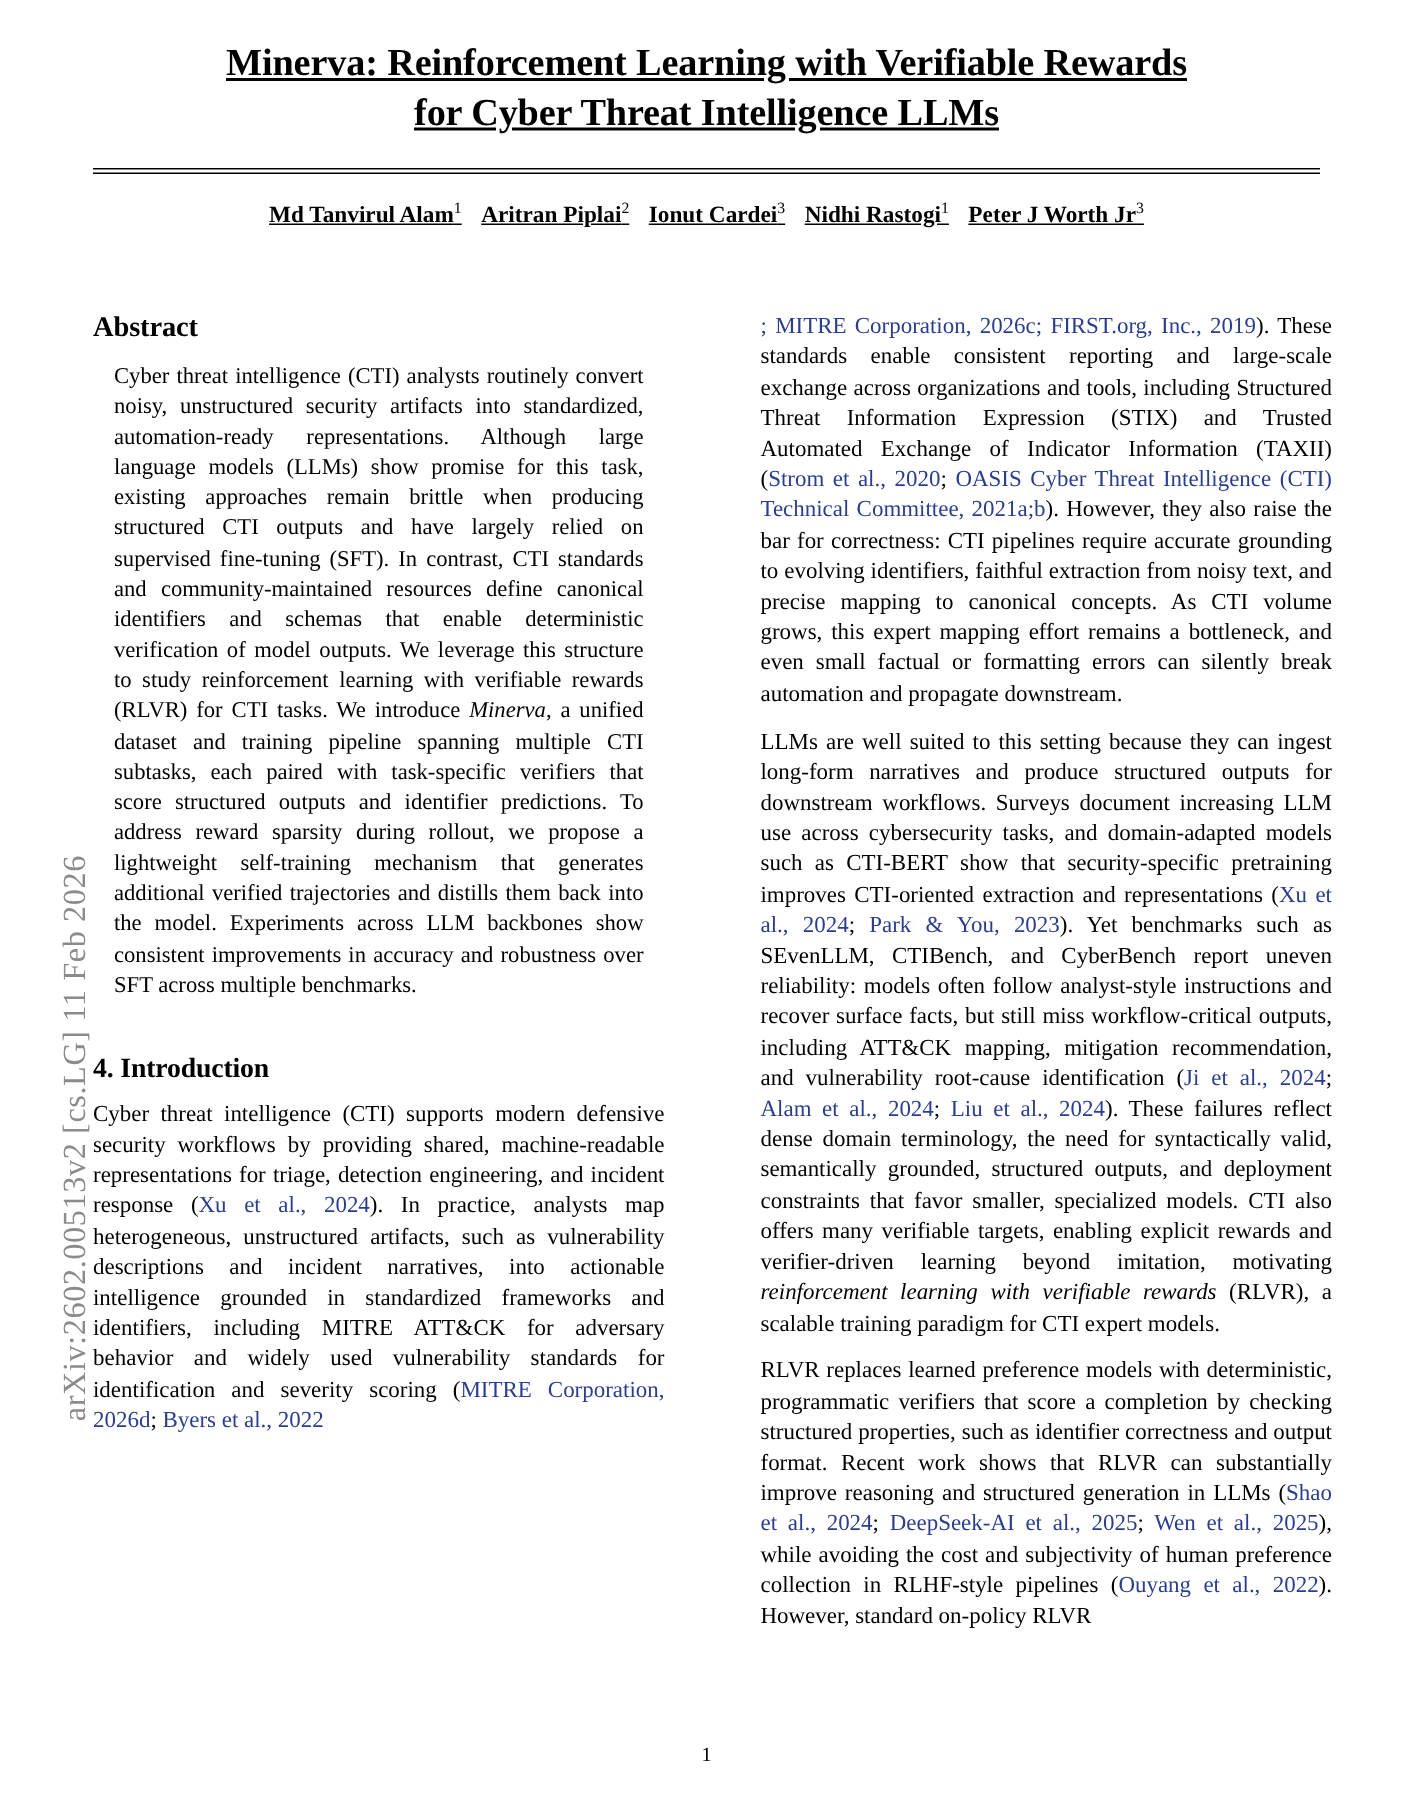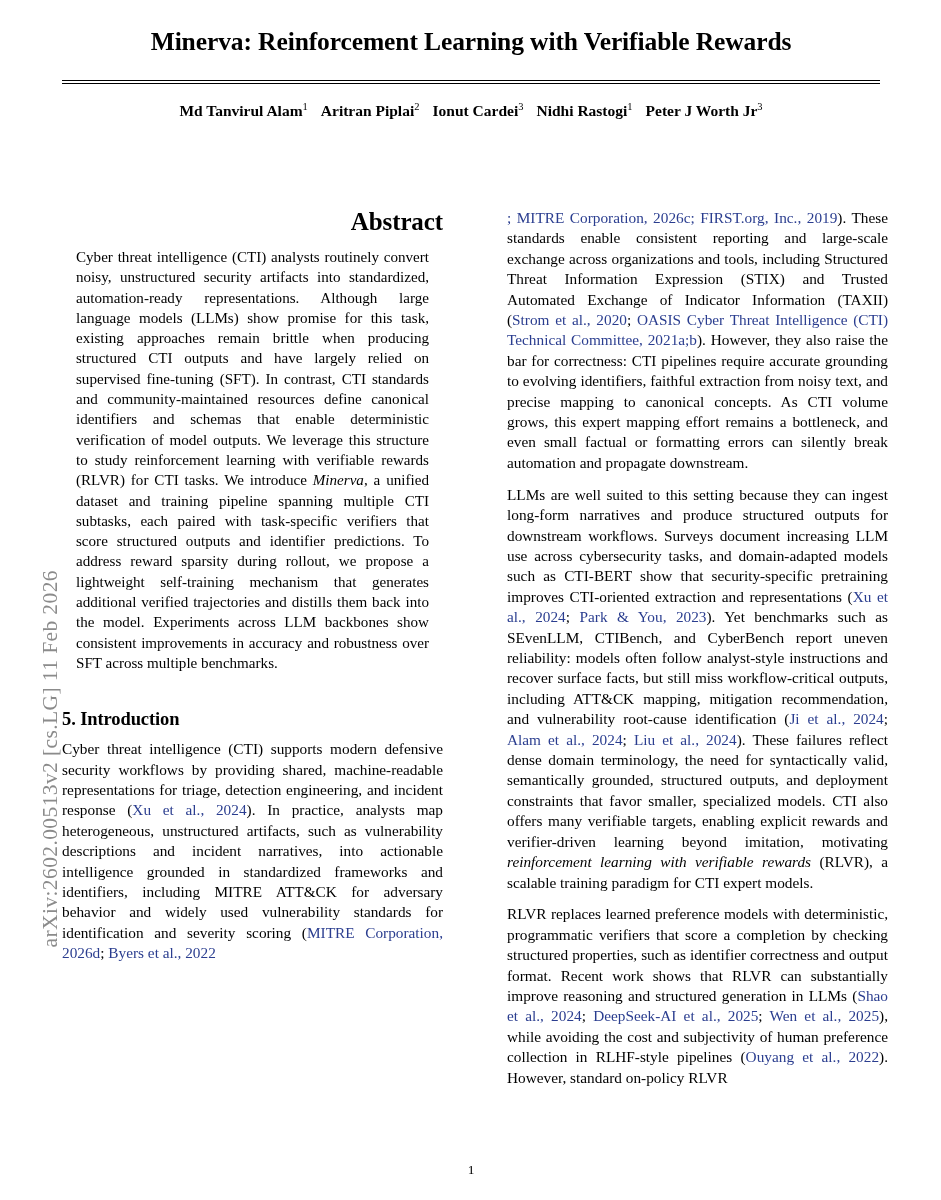--- a/index.html
+++ b/index.html
@@ -32,20 +32,21 @@
     white-space: nowrap;
   }
 
   
   #page {
     position: absolute;
     left: 62px;
     top: 0;
     width: 818px;
     height: 972px;
+    text-decoration: underline;
   }
 
   
   #title-block {
     padding-top: 26px;
   }
   #paper-title {
     font-size: 25.5px;
     font-weight: bold;
     text-align: center;
@@ -92,22 +93,22 @@
   }
   .col {
     position: absolute;
     top: 0;
     width: 381px;
   }
   #col-left  { left: 0px; }
   #col-right { left: 445px; }
 
   #abstract-heading {
-    text-align: right;
-    font-size: 25px;
+    text-align: left;
+    font-size: 19px;
     font-weight: bold;
     margin: 0 0 11px 0;
     letter-spacing: -0.1px;
   }
 
   .abstract-body {
     font-size: 15.1px;
     line-height: 1.345;
     text-align: justify;
     text-justify: inter-word;
@@ -149,38 +150,39 @@
 </head>
 <body>
 
 <div id="arxiv-stamp">arXiv:2602.00513v2  [cs.LG]  11 Feb 2026</div>
 
 <div id="page">
 
   <div id="title-block">
     <h1 id="paper-title">
       <span>Minerva: Reinforcement Learning with Verifiable Rewards</span><br>
+      <span>for Cyber Threat Intelligence LLMs</span>
     </h1>
     <hr class="rule-thick">
     <hr class="rule-thin">
 
     <div id="author-line">
       <span class="author"><span>Md Tanvirul Alam</span><span class="aff">1</span></span><span class="sep"></span><span class="author"><span>Aritran Piplai</span><span class="aff">2</span></span><span class="sep"></span><span class="author"><span>Ionut Cardei</span><span class="aff">3</span></span><span class="sep"></span><span class="author"><span>Nidhi Rastogi</span><span class="aff">1</span></span><span class="sep"></span><span class="author"><span>Peter J Worth Jr</span><span class="aff">3</span></span>
     </div>
   </div>
 
   <div id="columns">
 
     <div class="col" id="col-left">
 
       <h2 id="abstract-heading">Abstract</h2>
 
       <p class="abstract-body"><span>Cyber threat intelligence (CTI) analysts routinely convert noisy, unstructured security artifacts into standardized, automation-ready representations. Although large language models (LLMs) show promise for this task, existing approaches remain brittle when producing structured CTI outputs and have largely relied on supervised fine-tuning (SFT). In contrast, CTI standards and community-maintained resources define canonical identifiers and schemas that enable deterministic verification of model outputs. We leverage this structure to study reinforcement learning with verifiable rewards (RLVR) for CTI tasks. We introduce </span><span class="ital">Minerva</span><span>, a unified dataset and training pipeline spanning multiple CTI subtasks, each paired with task-specific verifiers that score structured outputs and identifier predictions. To address reward sparsity during rollout, we propose a lightweight self-training mechanism that generates additional verified trajectories and distills them back into the model. Experiments across LLM backbones show consistent improvements in accuracy and robustness over SFT across multiple benchmarks.</span></p>
 
-      <h2 id="section-intro">5. Introduction</h2>
+      <h2 id="section-intro">4. Introduction</h2>
 
       <p class="body tight"><span>Cyber threat intelligence (CTI) supports modern defensive security workflows by providing shared, machine-readable representations for triage, detection engineering, and incident response (</span><span class="cite">Xu et al., 2024</span><span>). In practice, analysts map heterogeneous, unstructured artifacts, such as vulnerability descriptions and incident narratives, into actionable intelligence grounded in standardized frameworks and identifiers, including MITRE ATT&amp;CK for adversary behavior and widely used vulnerability standards for identification and severity scoring (</span><span class="cite">MITRE Corporation, 2026d</span><span>; </span><span class="cite">Byers et al., 2022</span></p>
 
     </div>
 
     <div class="col" id="col-right">
 
       <p class="body"><span class="cite">; </span><span class="cite">MITRE Corporation, 2026c</span><span class="cite">; </span><span class="cite">FIRST.org, Inc., 2019</span><span>). These standards enable consistent reporting and large-scale exchange across organizations and tools, including Structured Threat Information Expression (STIX) and Trusted Automated Exchange of Indicator Information (TAXII) (</span><span class="cite">Strom et al., 2020</span><span>; </span><span class="cite">OASIS Cyber Threat Intelligence (CTI) Technical Committee, 2021a</span><span class="cite">;</span><span class="cite">b</span><span>). However, they also raise the bar for correctness: CTI pipelines require accurate grounding to evolving identifiers, faithful extraction from noisy text, and precise mapping to canonical concepts. As CTI volume grows, this expert mapping effort remains a bottleneck, and even small factual or formatting errors can silently break automation and propagate downstream.</span></p>
 
       <p class="body"><span>LLMs are well suited to this setting because they can ingest long-form narratives and produce structured outputs for downstream workflows. Surveys document increasing LLM use across cybersecurity tasks, and domain-adapted models such as CTI-BERT show that security-specific pretraining improves CTI-oriented extraction and representations (</span><span class="cite">Xu et al., 2024</span><span>; </span><span class="cite">Park &amp; You, 2023</span><span>). Yet benchmarks such as SEvenLLM, CTIBench, and CyberBench report uneven reliability: models often follow analyst-style instructions and recover surface facts, but still miss workflow-critical outputs, including ATT&amp;CK mapping, mitigation recommendation, and vulnerability root-cause identification (</span><span class="cite">Ji et al., 2024</span><span>; </span><span class="cite">Alam et al., 2024</span><span>; </span><span class="cite">Liu et al., 2024</span><span>). These failures reflect dense domain terminology, the need for syntactically valid, semantically grounded, structured outputs, and deployment constraints that favor smaller, specialized models. CTI also offers many verifiable targets, enabling explicit rewards and verifier-driven learning beyond imitation, motivating </span><span class="ital">reinforcement learning with verifiable rewards</span><span> (RLVR), a scalable training paradigm for CTI expert models.</span></p>

